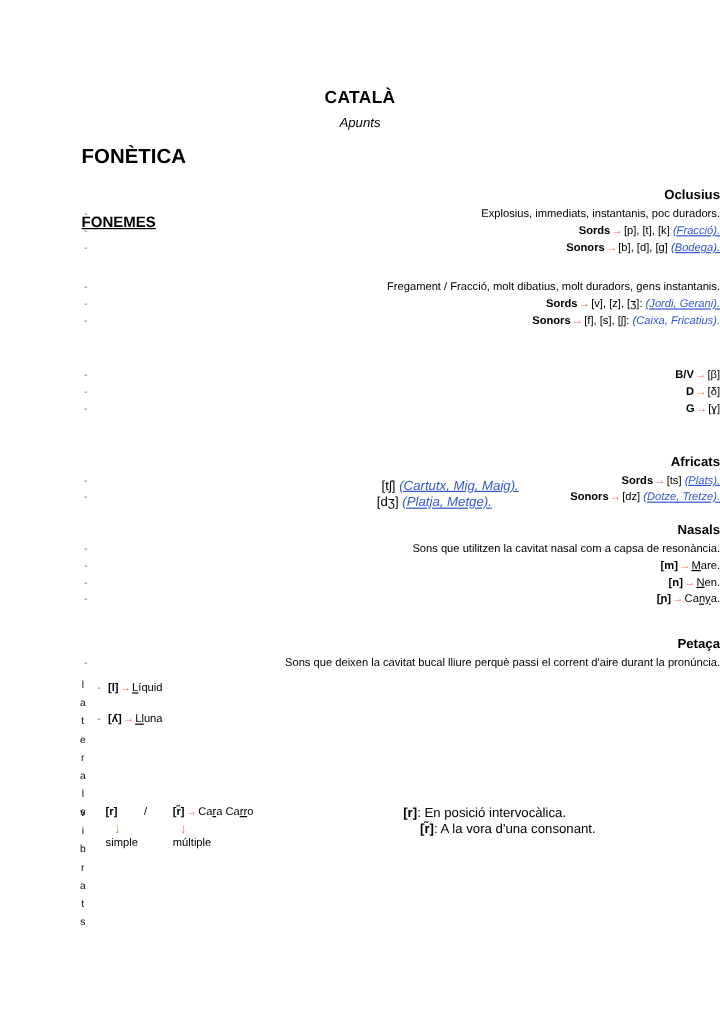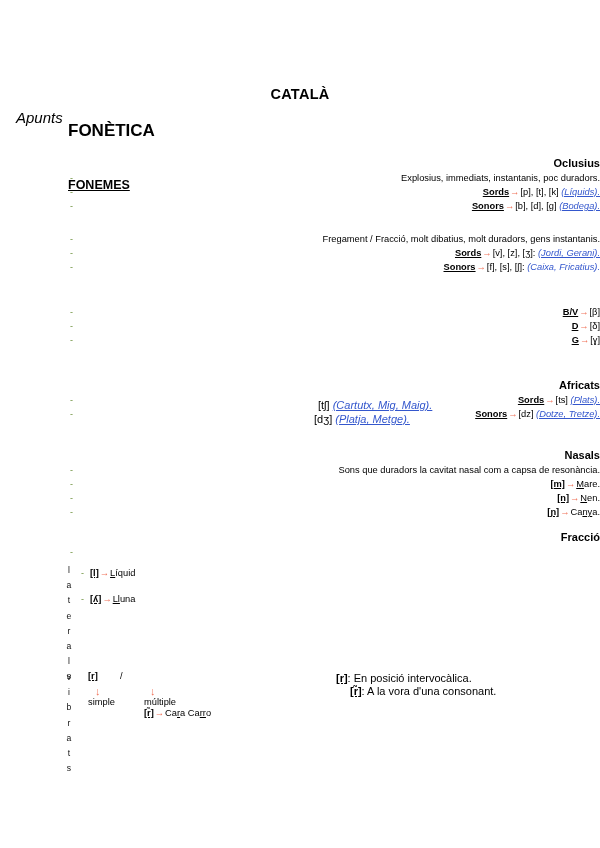--- a/index.html
+++ b/index.html
@@ -13,35 +13,36 @@
     font-family: "Liberation Sans", sans-serif;
     color: #000000;
     position: relative;
     overflow: hidden;
   }
   .page {
     position: relative;
     width: 600px;
     height: 848px;
     box-sizing: border-box;
-    padding: 16px;
+    padding: 4px;
   }
 
   
   .doc-title {
     text-align: center;
     font-weight: bold;
     font-size: 14.5px;
     letter-spacing: 0.3px;
     margin: 0;
     padding-top: 70px;
   }
   .doc-subtitle {
+    text-align: center;
     font-style: italic;
-    font-size: 15px;
+    font-size: 11px;
     margin: 0;
     padding-top: 7px;
   }
 
   
   .h-fonetica {
     position: absolute;
     left: 68px;
     top: 121px;
     font-weight: bold;
@@ -77,21 +78,21 @@
     white-space: nowrap;
     padding-left: 78px;
   }
   .line .bullet {
     position: absolute;
     left: 70px;
     top: 0;
     color: #6b8f3a;
     font-size: 9px;
   }
-  .bold { font-weight: bold; text-decoration: underline; }
+  .bold { font-weight: bold; }
   .arrow {
     color: #f0735a;
     font-weight: normal;
     padding: 0 1px;
   }
   .ex {
     color: #3457cd;
     font-style: italic;
   }
   .u { text-decoration: underline; }
@@ -154,21 +155,21 @@
 
   <div class="h-fonetica">FONÈTICA</div>
   <div class="h-fonemes">FONEMES</div>
 
   <div class="section" style="top:157px">
     <div class="sec-head">Oclusius</div>
     <div class="line">
       <span class="bullet">-</span><span>Explosius, immediats, instantanis, poc duradors.</span>
     </div>
     <div class="line">
-      <span class="bullet">-</span><span class="bold">Sords</span><span class="arrow">→</span><span>[p], [t], [k]</span> <span class="ex u">(Líquids).</span>
+      <span class="bullet">-</span><span class="bold">Sords</span><span class="arrow">→</span><span>[p], [t], [k]</span> <span class="ex u">(Fracció).</span>
     </div>
     <div class="line">
       <span class="bullet">-</span><span class="bold">Sonors</span><span class="arrow">→</span><span>[b], [d], [g]</span> <span class="ex u">(Bodega).</span>
     </div>
   </div>
 
   <div class="section" style="top:232px">
     <div class="line">
       <span class="bullet">-</span><span>Fregament / Fracció, molt dibatius, molt duradors, gens instantanis.</span>
     </div>
@@ -203,40 +204,40 @@
   </div>
   <div class="rcol" style="left:318px; top:398px">
     <span>[tʃ]</span>
     <span class="ex u">(Cartutx, Mig, Maig).</span>
   </div>
   <div class="rcol" style="left:314px; top:412px">
     <span>[dʒ]</span>
     <span class="ex u">(Platja, Metge).</span>
   </div>
 
-  <div class="section" style="top:449px">
+  <div class="section" style="top:436px">
     <div class="sec-head">Nasals</div>
     <div class="line">
-      <span class="bullet">-</span><span>Sons que duradors la cavitat nasal com a capsa de resonància.</span>
+      <span class="bullet">-</span><span>Sons que utilitzen la cavitat nasal com a capsa de resonància.</span>
     </div>
     <div class="line">
       <span class="bullet">-</span><span class="bold">[m]</span><span class="arrow">→</span><span class="u">M</span><span>are.</span>
     </div>
     <div class="line">
       <span class="bullet">-</span><span class="bold">[n]</span><span class="arrow">→</span><span class="u">N</span><span>en.</span>
     </div>
     <div class="line">
       <span class="bullet">-</span><span class="bold">[ɲ]</span><span class="arrow">→</span><span>Ca</span><span class="u">ny</span><span>a.</span>
     </div>
   </div>
 
   <div class="section" style="top:531px">
-    <div class="sec-head">Fracció</div>
-    <div class="line">
-      <span class="bullet">-</span>
+    <div class="sec-head">Petaça</div>
+    <div class="line">
+      <span class="bullet">-</span><span>Sons que deixen la cavitat bucal lliure perquè passi el corrent d'aire durant la pronúncia.</span>
     </div>
   </div>
 
   <div class="vlabel" style="left:63px; top:563px">
     <span>l</span>
     <span>a</span>
     <span>t</span>
     <span>e</span>
     <span>r</span>
     <span>a</span>
@@ -260,21 +261,21 @@
     <span>t</span>
     <span>s</span>
   </div>
 
   <div class="vib-row" style="left:88px; top:671px">
     <span class="bold">[r]</span>
   </div>
   <div class="vib-row" style="left:120px; top:671px">
     <span>/</span>
   </div>
-  <div class="vib-row" style="left:144px; top:708px">
+  <div class="vib-row" style="left:144px; top:671px">
     <span class="bold">[r̃]</span><span class="arrow">→</span><span>Ca</span><span class="u">r</span><span>a Ca</span><span class="u">rr</span><span>o</span>
   </div>
 
   <div class="down-arrow" style="left:95px; top:686px">↓</div>
   <div class="down-arrow" style="left:150px; top:686px">↓</div>
 
   <div class="vib-row" style="left:88px; top:697px">simple</div>
   <div class="vib-row" style="left:144px; top:697px">múltiple</div>
 
   <div class="rcol" style="left:336px; top:671px">

